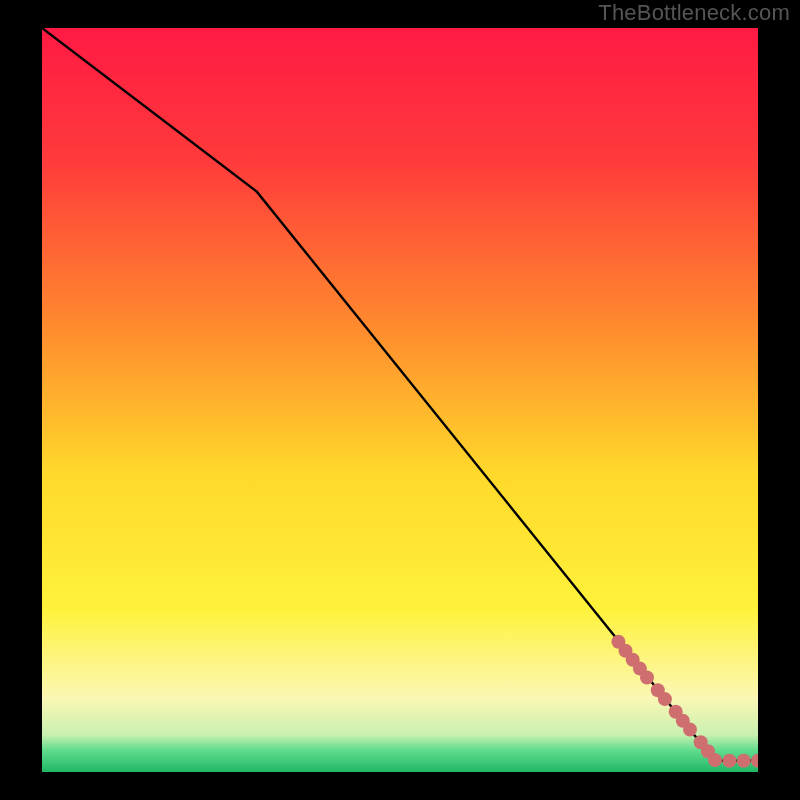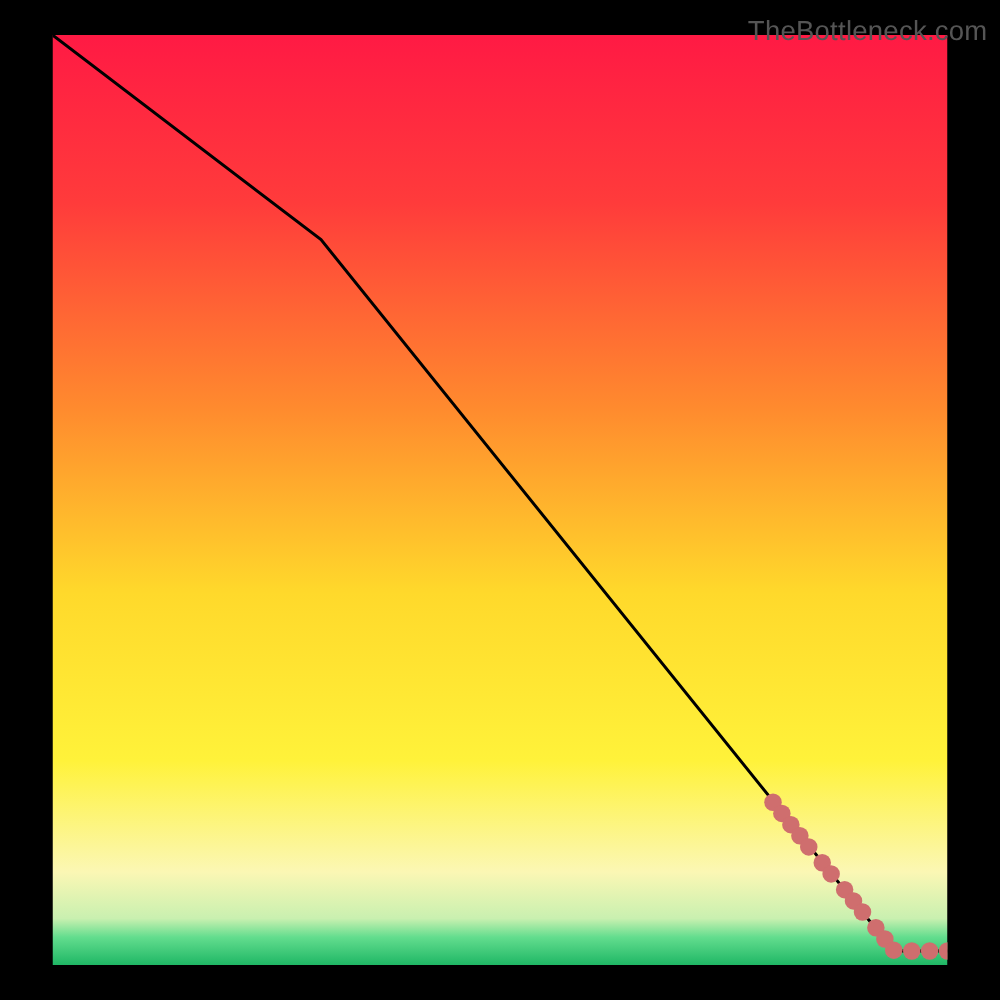--- a/index.html
+++ b/index.html
@@ -12,21 +12,21 @@
     overflow: hidden;
   }
   .frame {
     position: relative;
     width: 800px;
     height: 800px;
     background: #000;
   }
   .watermark {
     position: absolute;
-    top: 12px;
+    top: 0;
     right: 10px;
     color: #555;
     font-size: 22px;
     font-weight: 500;
     letter-spacing: 0.2px;
     user-select: none;
     z-index: 5;
   }
   .plot {
     position: absolute;

